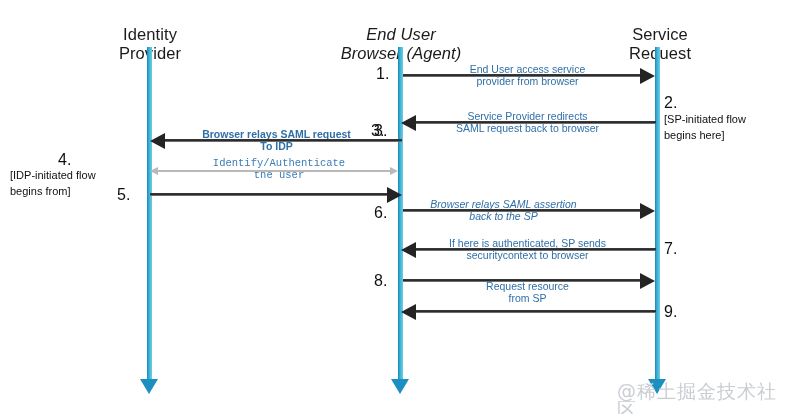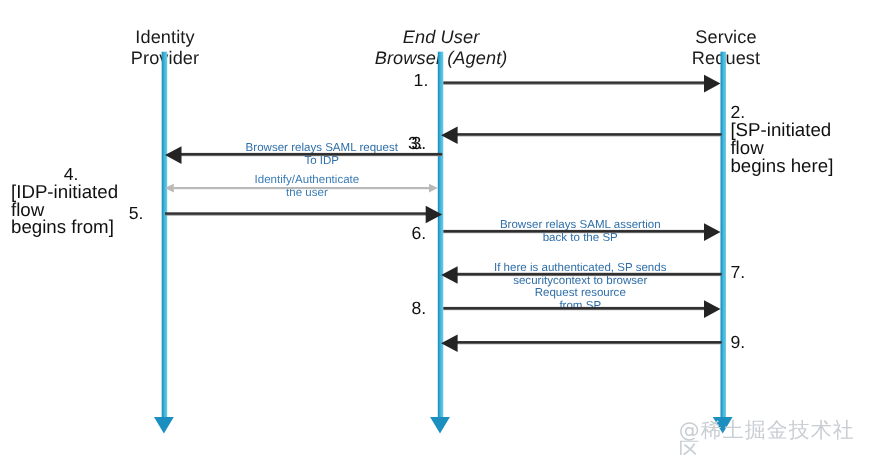--- a/index.html
+++ b/index.html
@@ -87,21 +87,21 @@
     position:absolute;
     color:#101010;
     font-size:16px;
     line-height:18px;
     font-family:"Liberation Sans", sans-serif;
     user-select:none;
   }
   .note-text{
     position:absolute;
     color:#101010;
-    font-size:17px;
+    font-size:11px;
     line-height:16px;
     font-family:"Liberation Sans", sans-serif;
     white-space:pre-line;
     user-select:none;
   }
 
   .watermark{
     position:absolute;
     color:#c9ced3;
     font-size:19px;
@@ -134,65 +134,69 @@
   <div class="lifeline" style="left:147px;top:47px;height:333px;"></div>
   <div class="lifeline-head" style="left:140px;top:379px;"></div>
 
   <div class="lifeline" style="left:398px;top:47px;height:333px;"></div>
   <div class="lifeline-head" style="left:391px;top:379px;"></div>
 
   <div class="lifeline" style="left:655px;top:47px;height:333px;"></div>
   <div class="lifeline-head" style="left:648px;top:379px;"></div>
 
   <div class="step-num" style="left:376px;top:65px;">1.</div>
+  <div class="msg-label" style="left:406px;top:63px;width:243px;">End User access service
+provider from browser</div>
   <div class="arrow-line" style="left:403px;top:74px;width:237px;"></div>
   <div class="arrow-head right" style="left:640px;top:68px;"></div>
 
   <div class="step-num" style="left:664px;top:94px;">2.</div>
   <div class="note-text" style="left:664px;top:111px;width:126px;">[SP-initiated flow
 begins here]</div>
 
   <div class="step-num" style="left:374px;top:122px;">3.</div>
+  <div class="msg-label" style="left:406px;top:110px;width:243px;">Service Provider redirects
+SAML request back to browser</div>
   <div class="arrow-line" style="left:415px;top:121px;width:241px;"></div>
   <div class="arrow-head left" style="left:401px;top:115px;"></div>
 
   <div class="step-num" style="left:371px;top:122px;">3.</div>
-  <div class="msg-label" style="left:171px;top:128px;width:243px;">Browser relays SAML request
+  <div class="msg-label" style="left:155px;top:128px;width:243px;font-weight:bold;">Browser relays SAML request
 To IDP</div>
   <div class="arrow-line" style="left:164px;top:139px;width:238px;"></div>
   <div class="arrow-head left" style="left:150px;top:133px;"></div>
 
   <div class="step-num" style="left:58px;top:151px;">4.</div>
   <div class="note-text" style="left:10px;top:167px;width:130px;text-align:left;">[IDP-initiated flow
 begins from]</div>
 
-  <div class="msg-label light" style="left:160px;top:157px;width:238px;">Identify/Authenticate
+  <div class="msg-label light" style="left:160px;top:157px;width:238px;font-family:Liberation Mono, monospace;">Identify/Authenticate
 the user</div>
   <div class="arrow-line grey" style="left:158px;top:170px;width:232px;"></div>
   <div class="arrow-head left grey" style="left:150px;top:167px;"></div>
   <div class="arrow-head right grey" style="left:390px;top:167px;"></div>
 
   <div class="step-num" style="left:117px;top:186px;">5.</div>
   <div class="arrow-line" style="left:150px;top:193px;width:238px;"></div>
   <div class="arrow-head right" style="left:387px;top:187px;"></div>
 
   <div class="step-num" style="left:374px;top:204px;">6.</div>
-  <div class="msg-label" style="left:406px;top:198px;width:243px;">Browser relays SAML assertion
+  <div class="msg-label" style="left:382px;top:198px;width:243px;font-style:italic;">Browser relays SAML assertion
 back to the SP</div>
   <div class="arrow-line" style="left:403px;top:209px;width:237px;"></div>
   <div class="arrow-head right" style="left:640px;top:203px;"></div>
 
   <div class="step-num" style="left:664px;top:240px;">7.</div>
   <div class="msg-label" style="left:406px;top:237px;width:243px;">If here is authenticated, SP sends
 securitycontext to browser</div>
   <div class="arrow-line" style="left:415px;top:248px;width:241px;"></div>
   <div class="arrow-head left" style="left:401px;top:242px;"></div>
 
   <div class="step-num" style="left:374px;top:272px;">8.</div>
-  <div class="msg-label" style="left:406px;top:260px;width:243px;">Request resource
+  <div class="msg-label" style="left:406px;top:280px;width:243px;">Request resource
 from SP</div>
   <div class="arrow-line" style="left:403px;top:279px;width:237px;"></div>
   <div class="arrow-head right" style="left:640px;top:273px;"></div>
 
   <div class="step-num" style="left:664px;top:303px;">9.</div>
   <div class="arrow-line" style="left:415px;top:310px;width:241px;"></div>
   <div class="arrow-head left" style="left:401px;top:304px;"></div>
 
   <div class="watermark" style="left:617px;top:382px;">@稀土掘金技术社区</div>
 

